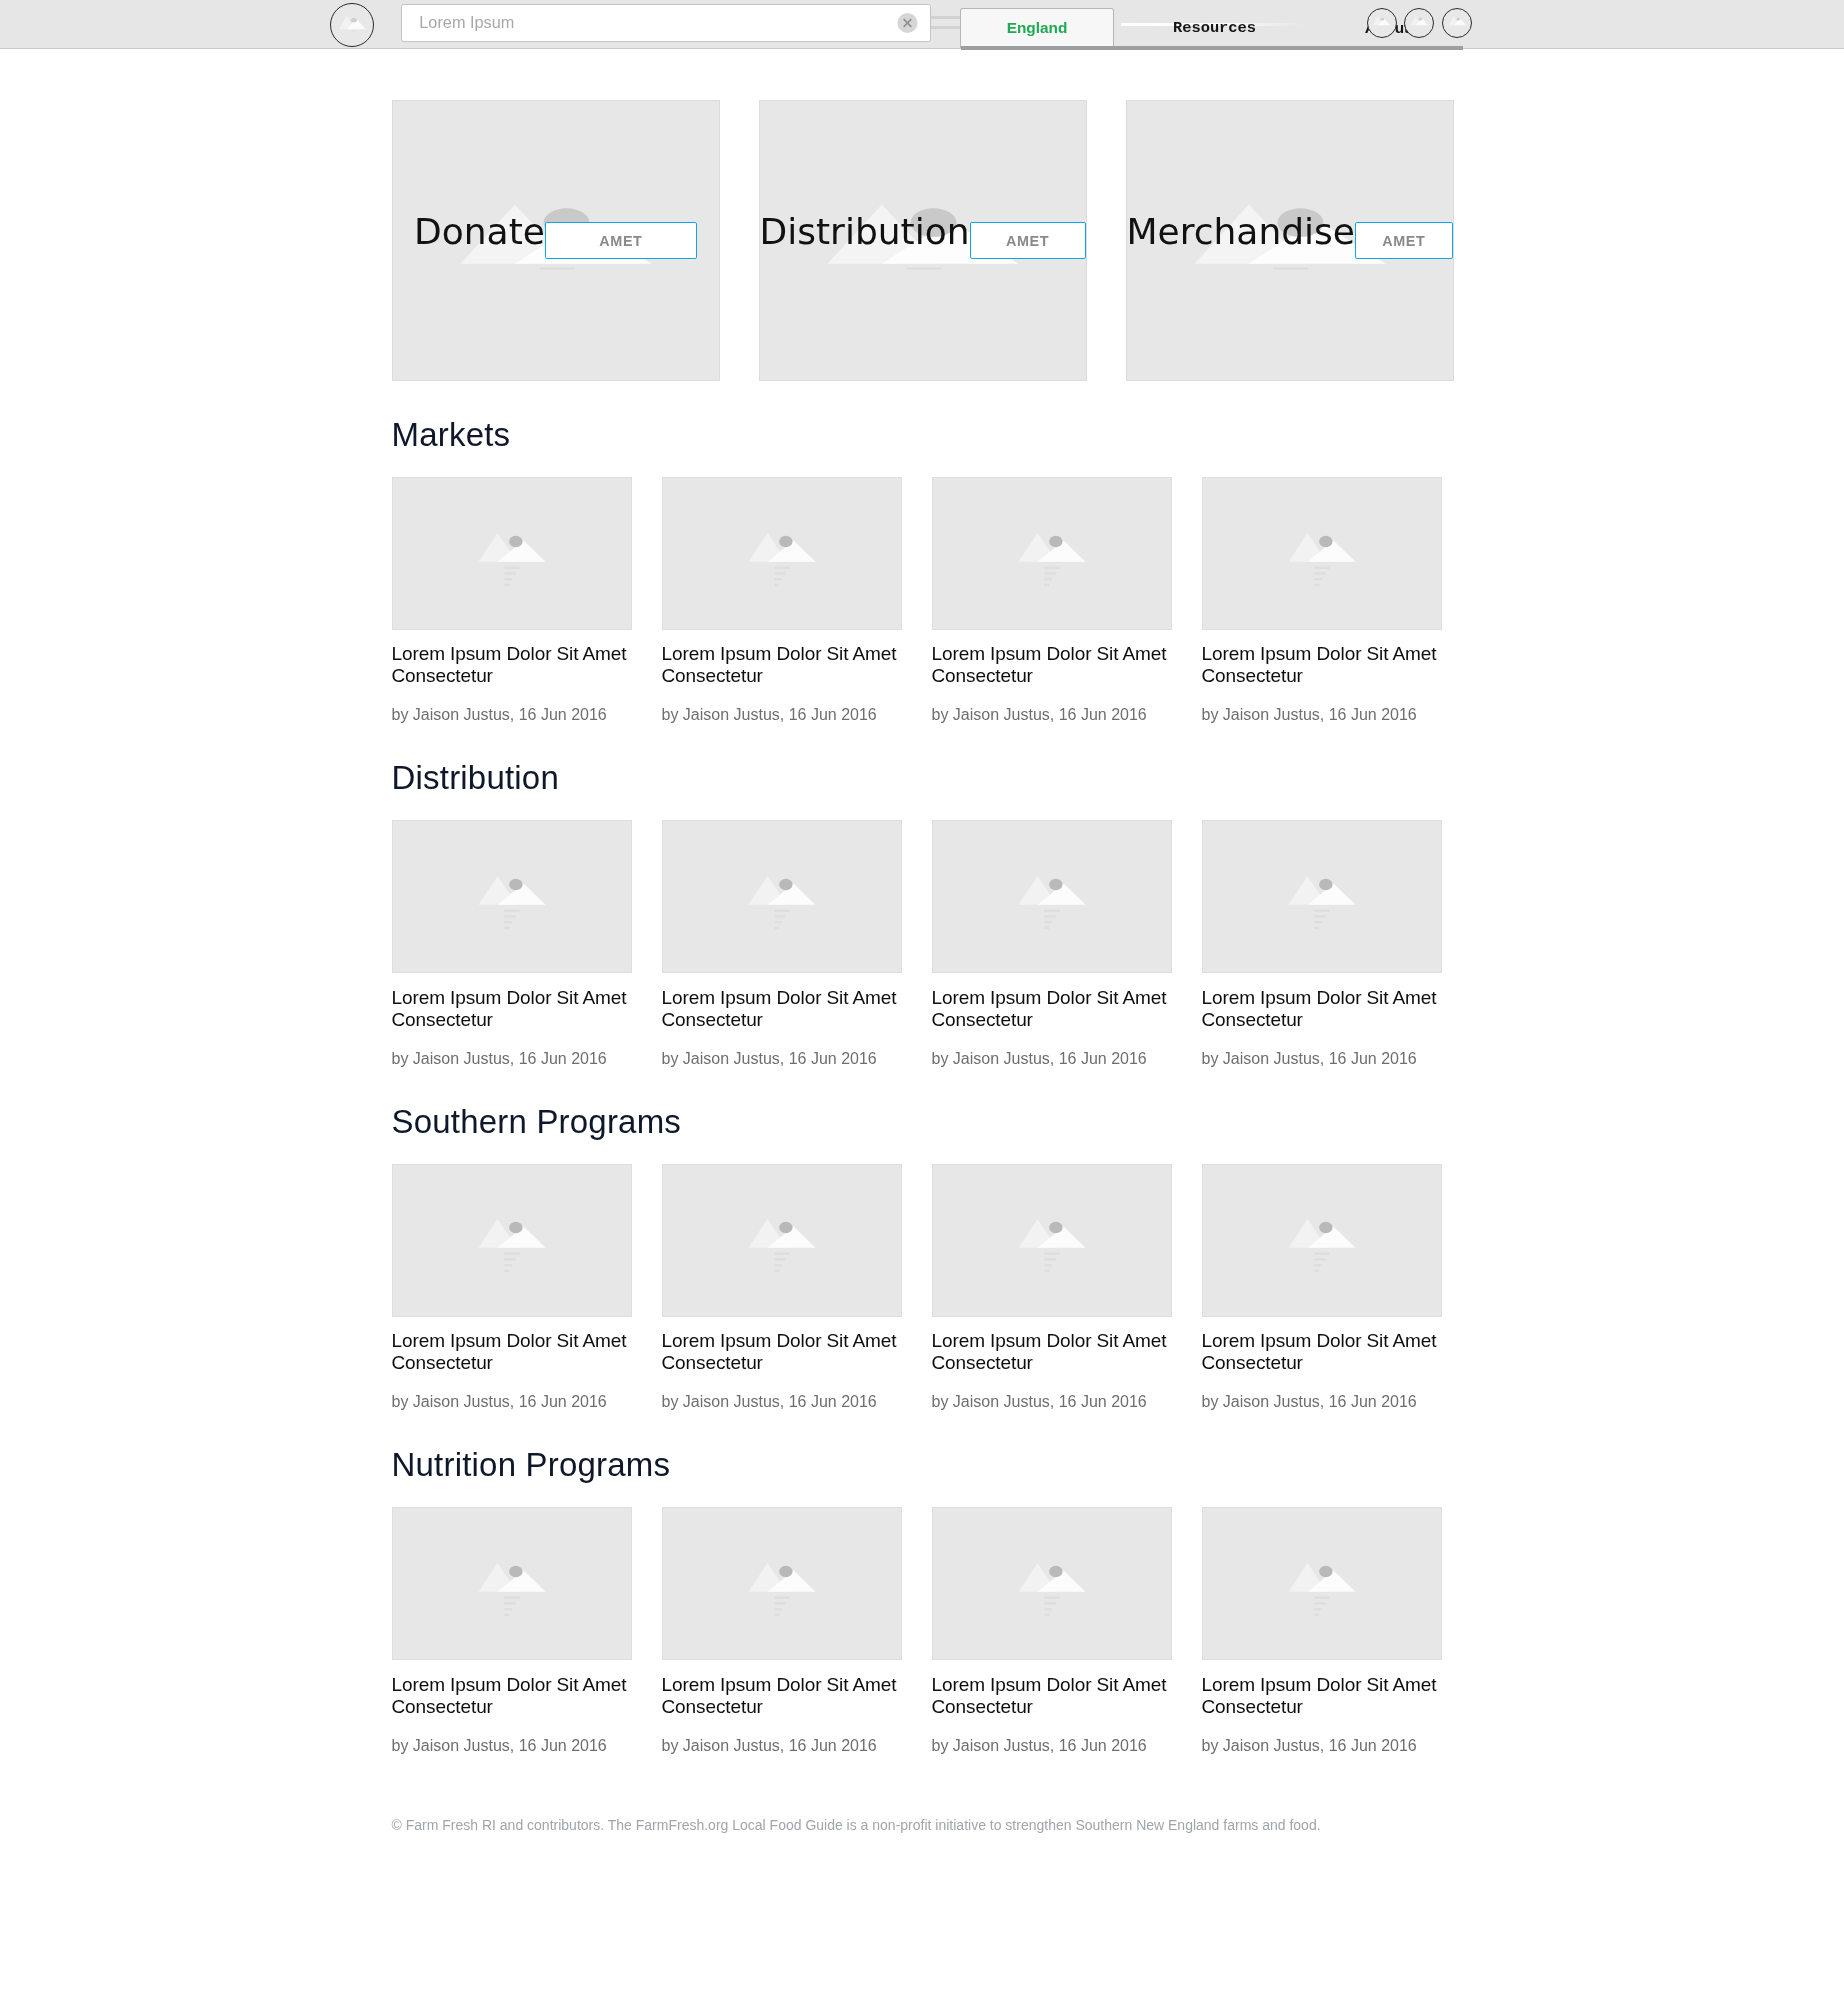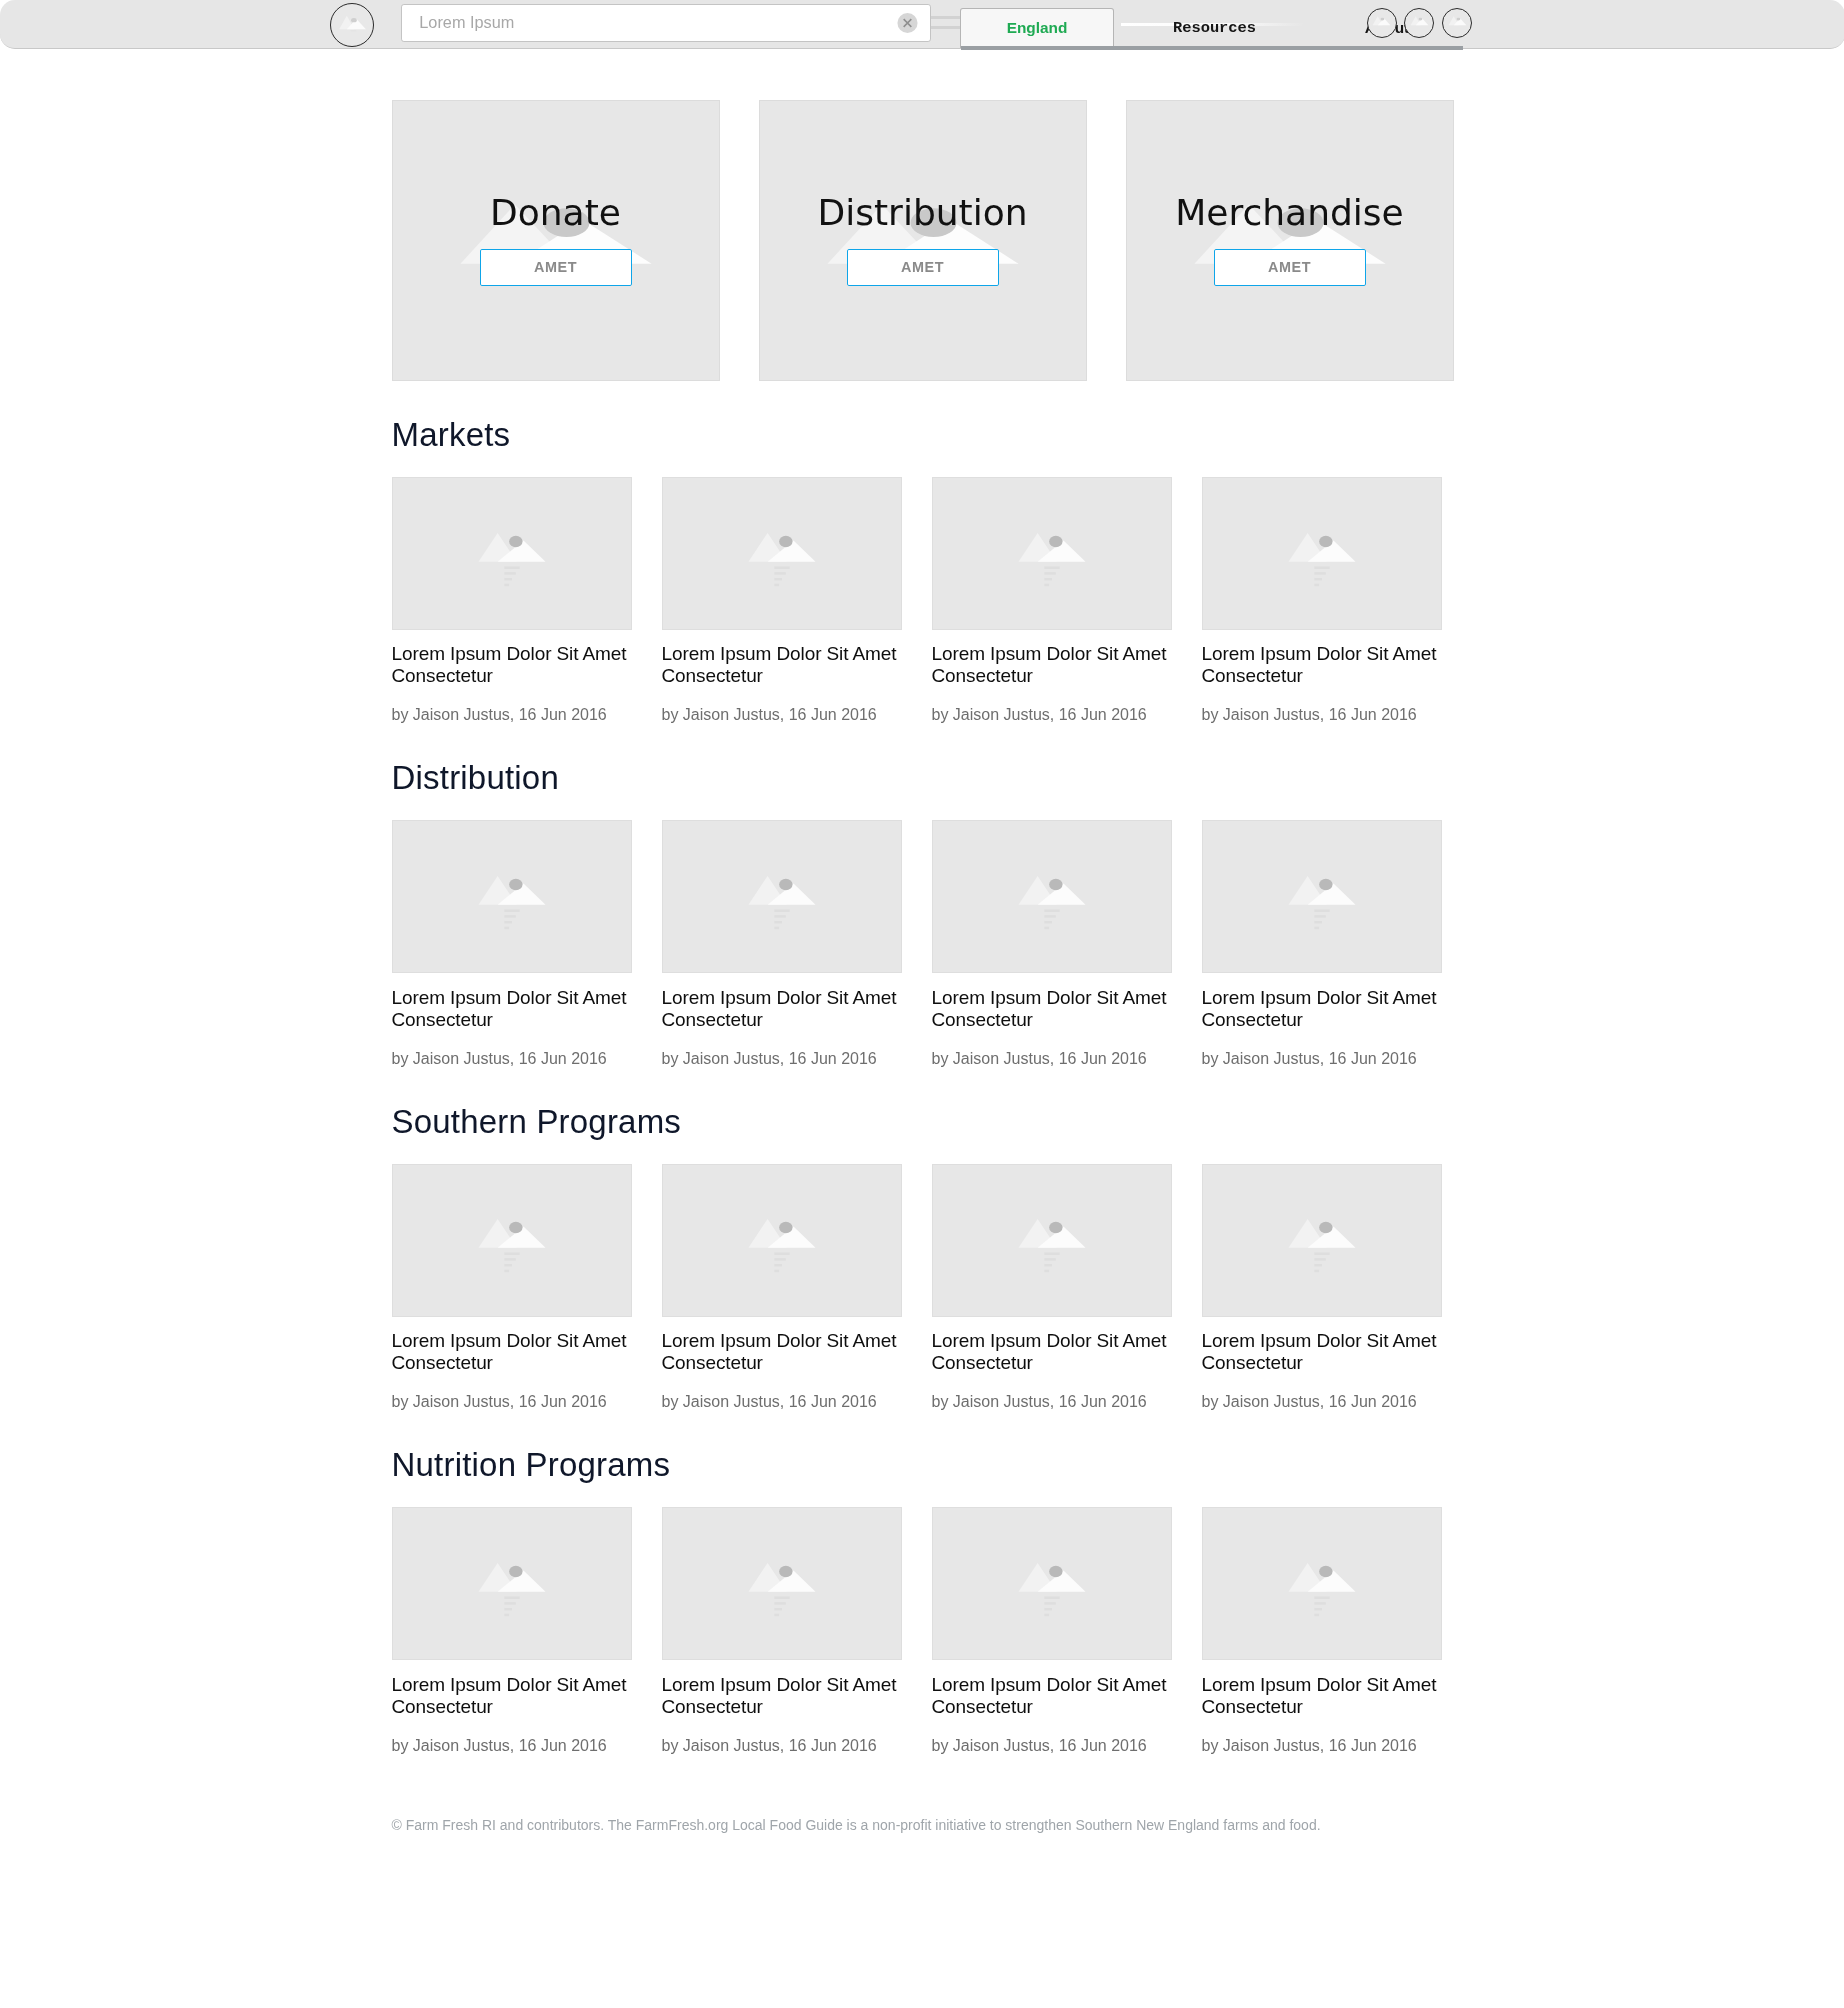--- a/index.html
+++ b/index.html
@@ -12,21 +12,20 @@
 
   body { width: 1845px; min-height: 2009px; position: relative; }
 
   
   .topbar {
     position: relative;
     width: 1845px;
     height: 49px;
     background: #e6e6e6;
     border-bottom: 1px solid #c8c8c8;
-    border-radius: 15px;
   }
 
   .logo-btn {
     position: absolute;
     left: 330px; top: 2.9px;
     width: 44px; height: 44px;
     border-radius: 50%;
     border: 1.4px solid #2b2b2b;
     background: #e8e8e8;
     display: flex; align-items: center; justify-content: center;
@@ -142,21 +141,21 @@
     display: flex;
     gap: 39px;
   }
   .hero-card {
     position: relative;
     width: 328px;
     height: 281px;
     background: #e7e7e7;
     border: 1px solid #dcdcdc;
     display: flex;
-    flex-direction: column;
+    flex-direction: row;
     align-items: center;
     justify-content: center;
   }
   .hero-ph {
     position: absolute;
     left: 50%; top: 50%;
     transform: translate(-50%, -58%);
     width: 202px; height: 86px;
     pointer-events: none;
   }

